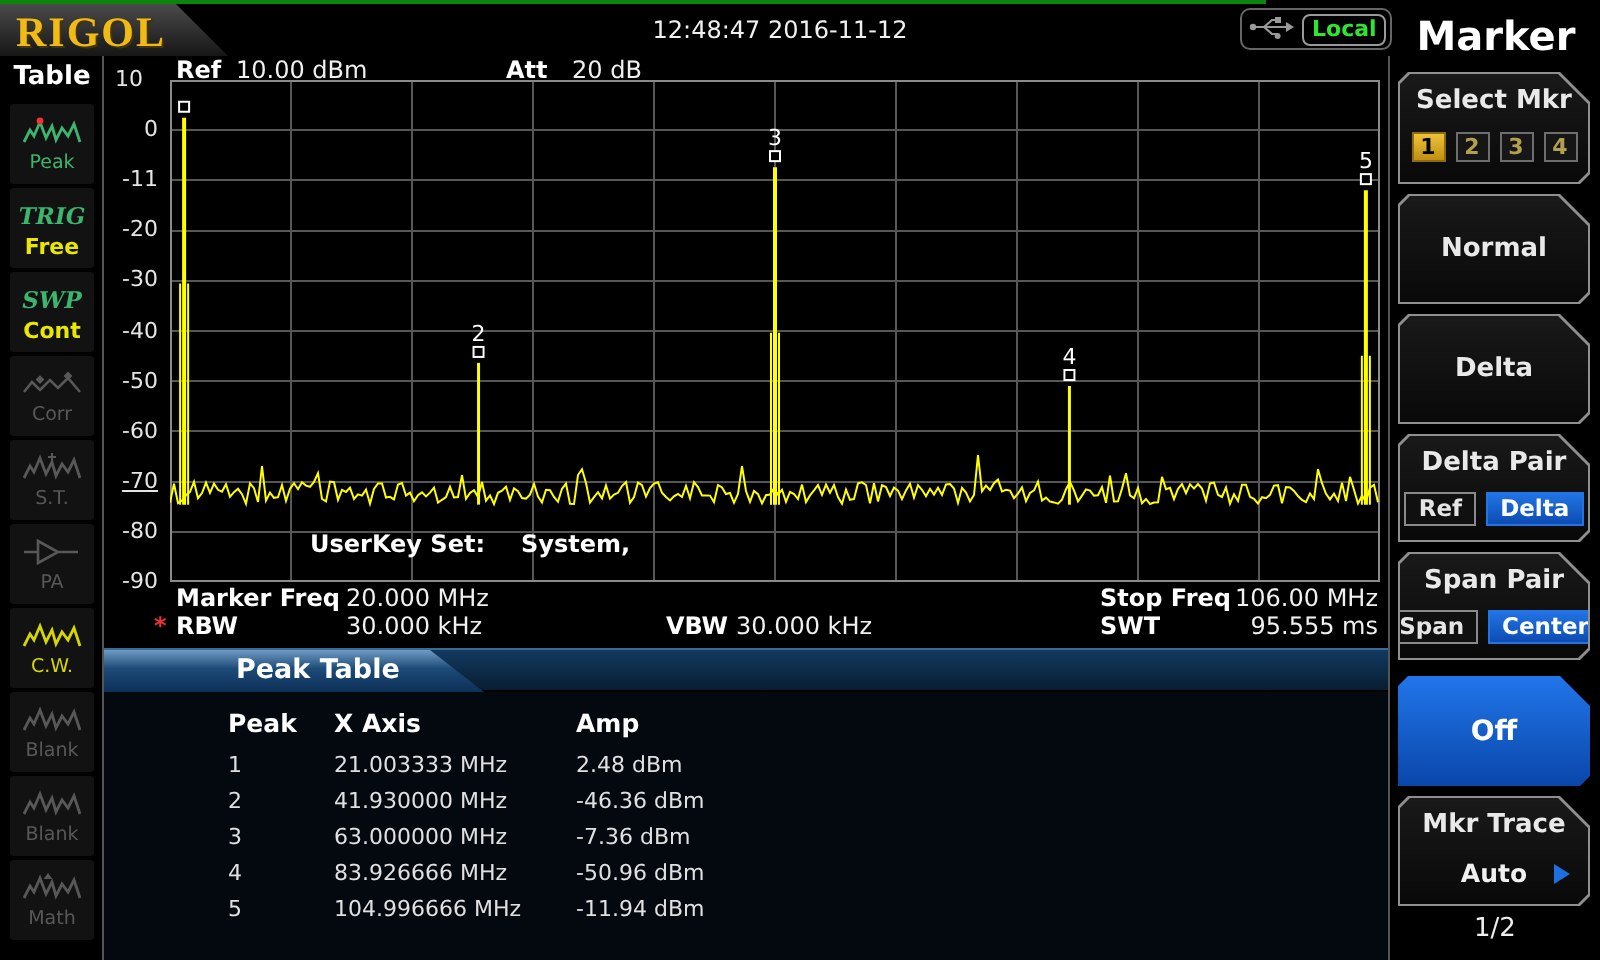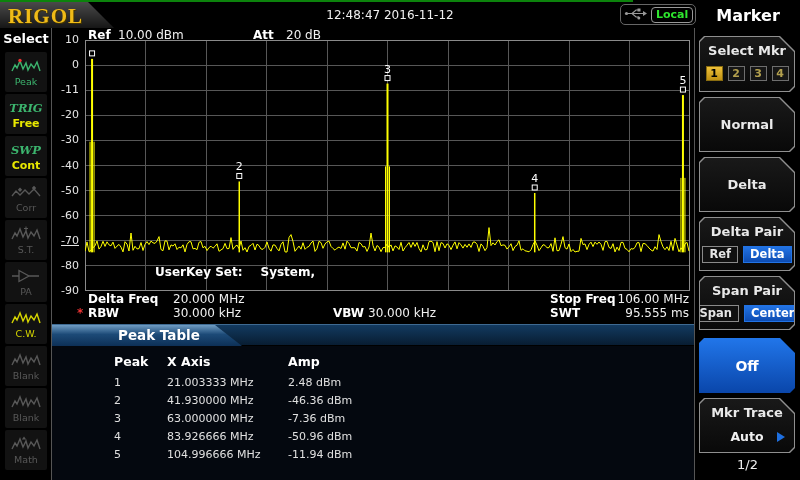--- a/index.html
+++ b/index.html
@@ -16,21 +16,21 @@
                font-weight:bold; font-size:21px; letter-spacing:1px; color:#f0bb17;
                text-shadow:1px 1px 0 #433400; }
   #clock { position:absolute; left:290px; top:8px; width:200px; text-align:center;
            font-size:12px; color:#f0f0f0; }
   #usb-local-box { position:absolute; left:620px; top:4px; width:76px; height:21px;
                    border:1px solid #666; border-radius:5px; display:flex; align-items:center;
                    gap:3px; padding:0 3px; }
   #local-badge { border:1px solid #999; border-radius:4px; font-size:11px; font-weight:bold;
                  color:#2ee62e; padding:0 4px; height:16px; line-height:14px; }
   #marker-title { position:absolute; left:696px; top:6px; width:104px; text-align:center;
-                  font-weight:bold; font-size:16px; color:#fff; }
+                  font-weight:bold; font-size:20px; color:#fff; }
 
   
   #status-title { position:absolute; left:0; top:31px; width:52px; text-align:center;
                   font-weight:bold; font-size:13px; color:#fff; }
   #status-items { position:absolute; left:5px; top:52px; width:42px; }
   .tile { width:42px; height:40px; margin-bottom:2px; background:#121212; border-radius:2px;
           display:flex; flex-direction:column; align-items:center; justify-content:center; gap:1px; }
   .tile-icn { height:17px; display:flex; align-items:center; justify-content:center; }
   .tile-lbl { font-size:9.5px; line-height:11px; }
   .state-green .tile-lbl { color:#3cb56e; }
@@ -120,21 +120,21 @@
         <path d="M19,4 L23,6.5 L19,9 Z" fill="#999"></path>
         <rect x="13.5" y="1.5" width="3" height="3" fill="#999"></rect>
         <circle cx="14.8" cy="11" r="1.5" fill="#999"></circle>
       </svg>
     </span>
     <span id="local-badge">Local</span>
   </div>
   <div id="marker-title">Marker</div>
 </div>
 
-<div id="status-title">Select</div>
+<div id="status-title">Table</div>
 <div id="status-items">
     <div class="tile state-green">
       <div class="tile-icn">
         <svg width="30" height="16" viewBox="0 0 30 16">
           <polyline points="1,13 4,7 6,10 9,3 12,11 15,5 17,12 20,6 23,10 26,4 29,13" fill="none" stroke="#3cb56e" stroke-width="1.4"></polyline>
           <circle cx="9" cy="2.5" r="1.7" fill="#ee3333"></circle>
         </svg>
       </div>
       <div class="tile-lbl">Peak</div>
     </div>
@@ -214,21 +214,21 @@
 <div id="v-div-right"></div>
 
 <div class="anno-row" id="ref-att-row">
   <b class="a" style="left:3px">Ref</b>
   <span class="a" style="left:33px">10.00 dBm</span>
   <b class="a" style="left:168px">Att</b>
   <span class="a" style="left:201px">20 dB</span>
 </div>
 
 <div id="y-labels">
-    <div class="ytick" style="top: -6px;">10</div>
+    <div class="ytick" style="top: -6px; text-align: center;">10</div>
     <div class="ytick" style="top: 19.1px;">0</div>
     <div class="ytick" style="top: 44.2px;">-11</div>
     <div class="ytick" style="top: 69.3px;">-20</div>
     <div class="ytick" style="top: 94.4px;">-30</div>
     <div class="ytick" style="top: 119.5px;">-40</div>
     <div class="ytick" style="top: 144.6px;">-50</div>
     <div class="ytick" style="top: 169.7px;">-60</div>
     <div class="ytick" style="top: 194.8px; text-decoration: underline;">-70</div>
     <div class="ytick" style="top: 219.9px;">-80</div>
     <div class="ytick" style="top: 245px;">-90</div>
@@ -257,21 +257,21 @@
       <rect x="595.4416619767442" y="47.069399999999995" width="5" height="5" stroke="#fff" fill="#000" stroke-width="1"></rect>
       <text x="597.9416619767442" y="44.069399999999995" text-anchor="middle" font-size="11" fill="#fff" font-family="DejaVu Sans, sans-serif">5</text>
     </svg>
 </div>
 
 <div id="userkey">
   <span>UserKey Set:</span><span id="userkey-val">System,</span>
 </div>
 
 <div class="anno-row" id="freq-row">
-  <b class="a" style="left:3px">Delta Freq</b>
+  <b class="a" style="left:3px">Marker Freq</b>
   <span class="a" style="left:88px">20.000 MHz</span>
   <b class="a" style="left:465px">Stop Freq</b>
   <span class="a" style="right:2px">106.00 MHz</span>
 </div>
 
 <div class="anno-row" id="bw-row">
   <span class="a" id="rbw-star" style="left:-8px">*</span>
   <b class="a" style="left:3px">RBW</b>
   <span class="a" style="left:88px">30.000 kHz</span>
   <b class="a" style="left:248px">VBW</b>

